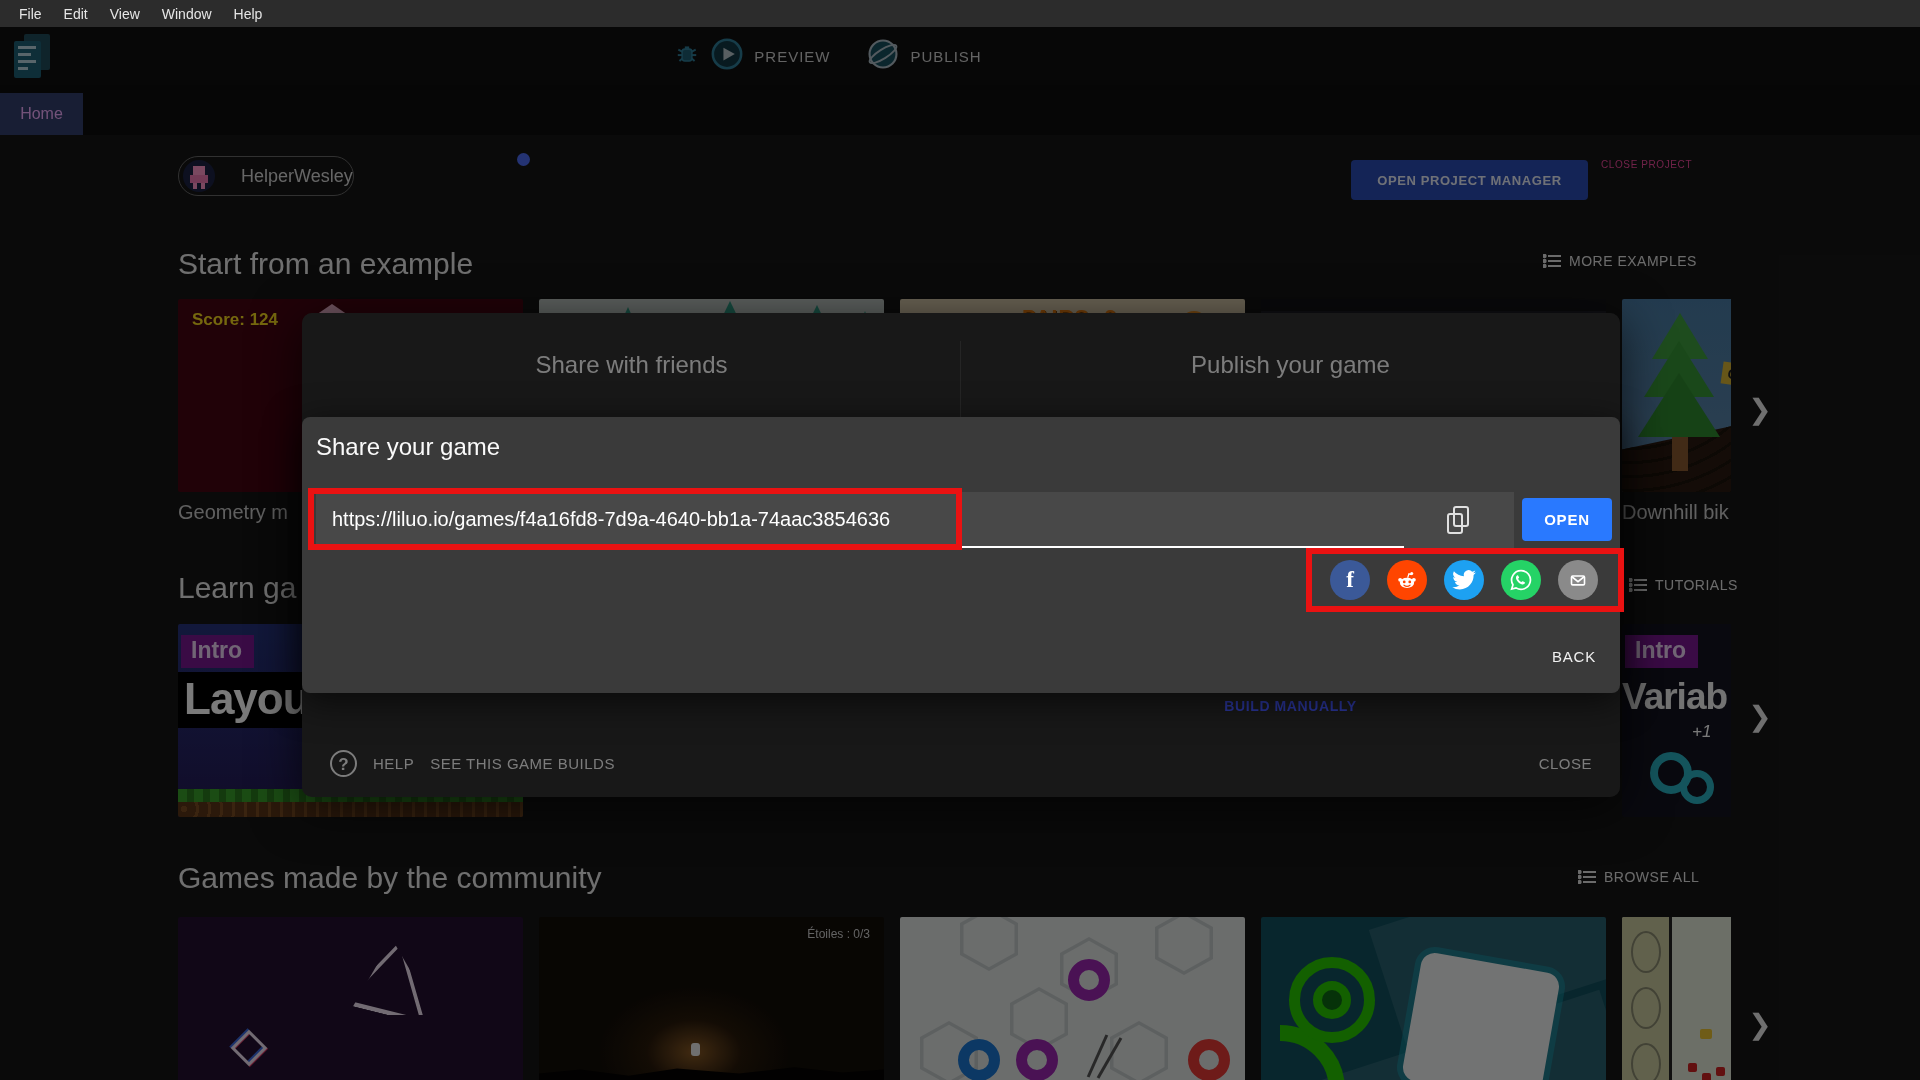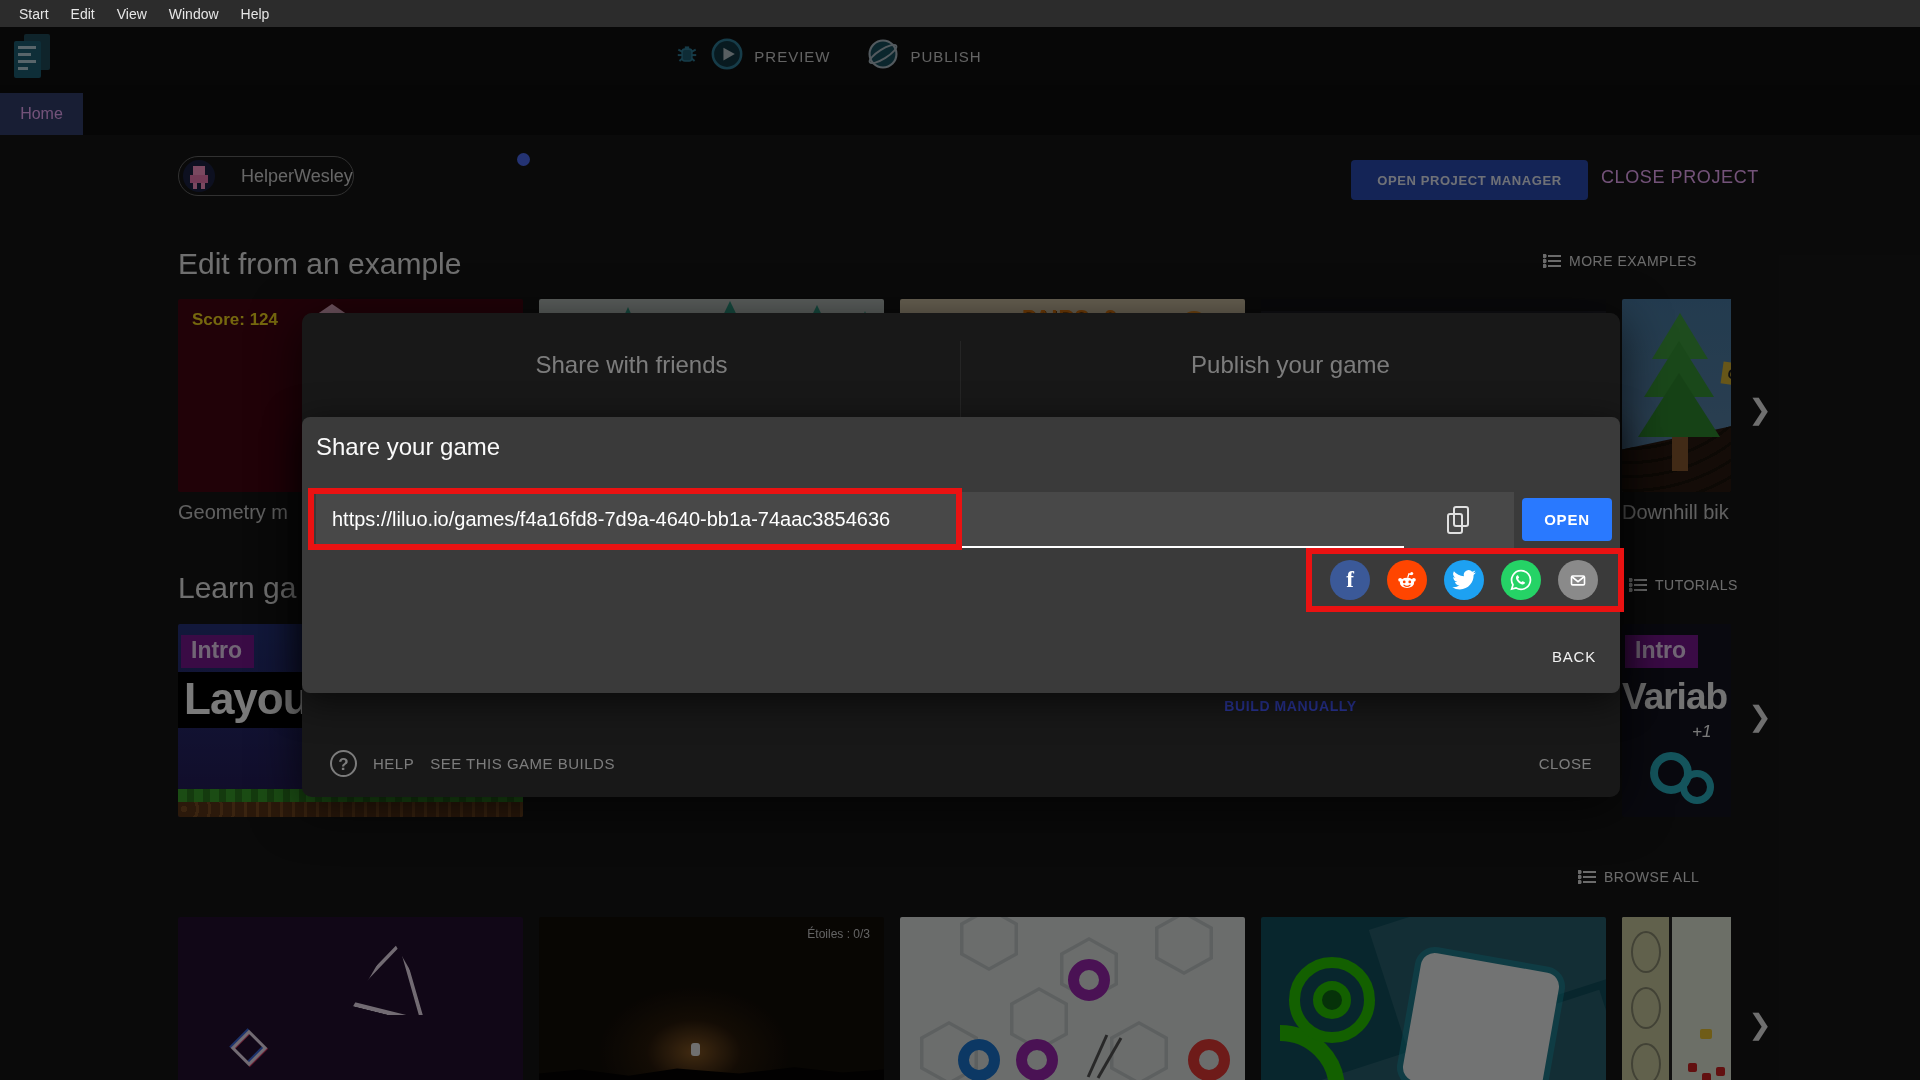--- a/index.html
+++ b/index.html
@@ -33,22 +33,22 @@
   .avatar { width:32px; height:32px; border-radius:50%; background:#1c2344; margin-left:4px; position:relative; overflow:hidden; }
   .avatar .head { position:absolute; left:10px; top:6px; width:12px; height:9px; background:#ff96c8; }
   .avatar .body { position:absolute; left:7px; top:15px; width:18px; height:8px; background:#f07ab4; }
   .avatar .leg1 { position:absolute; left:10px; top:23px; width:4px; height:6px; background:#ff96c8; }
   .avatar .leg2 { position:absolute; left:18px; top:23px; width:4px; height:6px; background:#ff96c8; }
   .chip-name { color:#d6d6d6; font-size:18px; margin-left:26px; }
   .notif-dot { position:absolute; left:338px; top:-4px; width:13px; height:13px; border-radius:50%; background:#4c6cf0; }
 
   .btn-opm { position:absolute; left:1351px; top:25px; width:237px; height:40px; background:#2b4cb3;
              color:#e8ecf8; font-size:13px; font-weight:600; letter-spacing:.6px; border:none; border-radius:4px; }
-  .btn-closeproj { position:absolute; left:1601px; top:28px; height:28px; background:none; border:none;
-             color:#f0abfc; font-size:18px; letter-spacing:.6px; }
+  .btn-closeproj { position:absolute; left:1601px; top:15px; height:28px; background:none; border:none;
+             color:#ec4899; font-size:10px; letter-spacing:.6px; }
 
   .h-section { color:#e8e8e8; font-size:30px; font-weight:400; }
   .section-action { position:absolute; display:flex; align-items:center; gap:8px; color:#e0e0e0;
                     font-size:14px; letter-spacing:.5px; background:none; border:none; }
   .list-ico { width:18px; height:14px; display:inline-block; }
 
   .row { position:absolute; left:178px; width:1553px; height:193px; overflow:hidden; }
   .card { position:absolute; top:0; width:345px; height:193px; overflow:hidden; border-radius:2px; }
   .chev { position:absolute; width:34px; height:40px; color:#e8e8e8; font-size:28px; line-height:40px;
           text-align:center; background:none; border:none; }
@@ -196,21 +196,21 @@
 
   
   .hl { position:absolute; border:6px solid #ea1212; z-index:40; }
   .hl-url { left:308px; top:488px; width:654px; height:62px; }
   .hl-social { left:1306px; top:548px; width:318px; height:64px; }
 </style>
 </head>
 <body>
 
 <div class="menubar">
-  <span>Start</span>
+  <span>File</span>
   <span>Edit</span>
   <span>View</span>
   <span>Window</span>
   <span>Help</span>
 </div>
 
 <div class="app">
 
   <div class="toolbar">
     <div class="pm-icon">
@@ -267,21 +267,21 @@
           <i class="body"></i>
           <i class="leg1"></i>
           <i class="leg2"></i>
       </span>
       <span class="chip-name">HelperWesley</span>
       <span class="notif-dot"></span>
     </div>
     <button class="btn-opm">OPEN PROJECT MANAGER</button>
     <button class="btn-closeproj">CLOSE PROJECT</button>
 
-    <div class="h-section abs" style="left:178px;top:112px">Edit from an example</div>
+    <div class="h-section abs" style="left:178px;top:112px">Start from an example</div>
     <button class="section-action" style="left:1543px;top:118px">
       <span class="list-ico">
         <svg width="18" height="14" viewBox="0 0 18 14" stroke="#e0e0e0" stroke-width="2">
           <circle cx="1.5" cy="2" r="1.2" fill="#e0e0e0"></circle>
             <line x1="5" y1="2" x2="18" y2="2"></line>
           <circle cx="1.5" cy="7" r="1.2" fill="#e0e0e0"></circle>
             <line x1="5" y1="7" x2="18" y2="7"></line>
           <circle cx="1.5" cy="12" r="1.2" fill="#e0e0e0"></circle>
             <line x1="5" y1="12" x2="18" y2="12"></line>
         </svg>
@@ -358,20 +358,21 @@
       <div class="card c-vars" style="left:1444px">
         <span class="chip-intro">Intro</span>
         <span class="big">Variab</span>
         <span class="plus">+1</span>
         <span class="ring" style="left:28px;top:128px;width:42px;height:42px"></span>
         <span class="ring" style="left:58px;top:146px;width:34px;height:34px;border-width:7px"></span>
       </div>
     </div>
     <button class="chev" style="left:1743px;top:562px">❯</button>
 
+    <div class="h-section abs" style="left:178px;top:726px">Games made by the community</div>
     <button class="section-action" style="left:1578px;top:734px">
       <span class="list-ico">
         <svg width="18" height="14" viewBox="0 0 18 14" stroke="#e0e0e0" stroke-width="2">
           <circle cx="1.5" cy="2" r="1.2" fill="#e0e0e0"></circle>
             <line x1="5" y1="2" x2="18" y2="2"></line>
           <circle cx="1.5" cy="7" r="1.2" fill="#e0e0e0"></circle>
             <line x1="5" y1="7" x2="18" y2="7"></line>
           <circle cx="1.5" cy="12" r="1.2" fill="#e0e0e0"></circle>
             <line x1="5" y1="12" x2="18" y2="12"></line>
         </svg>

